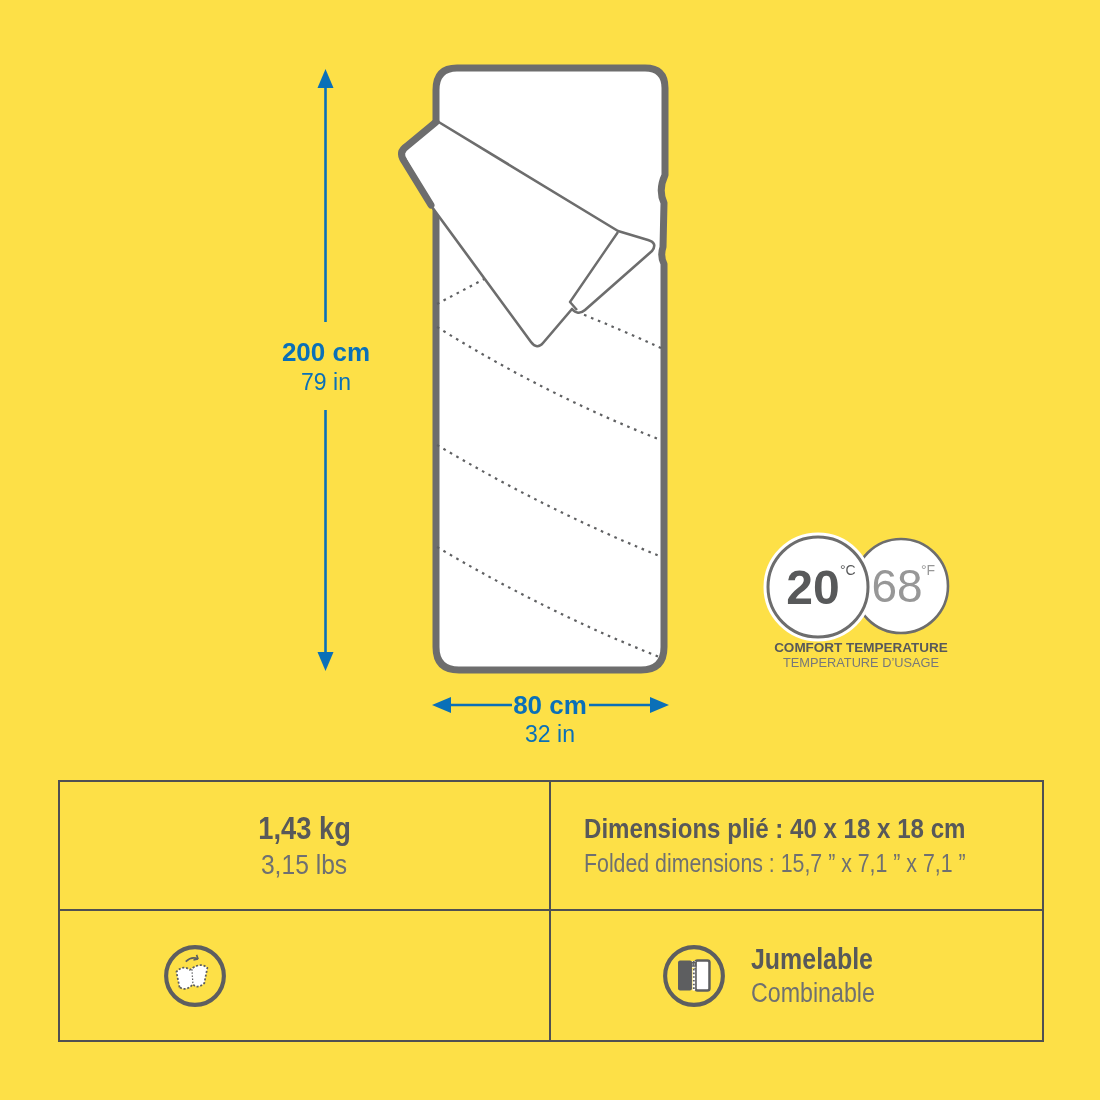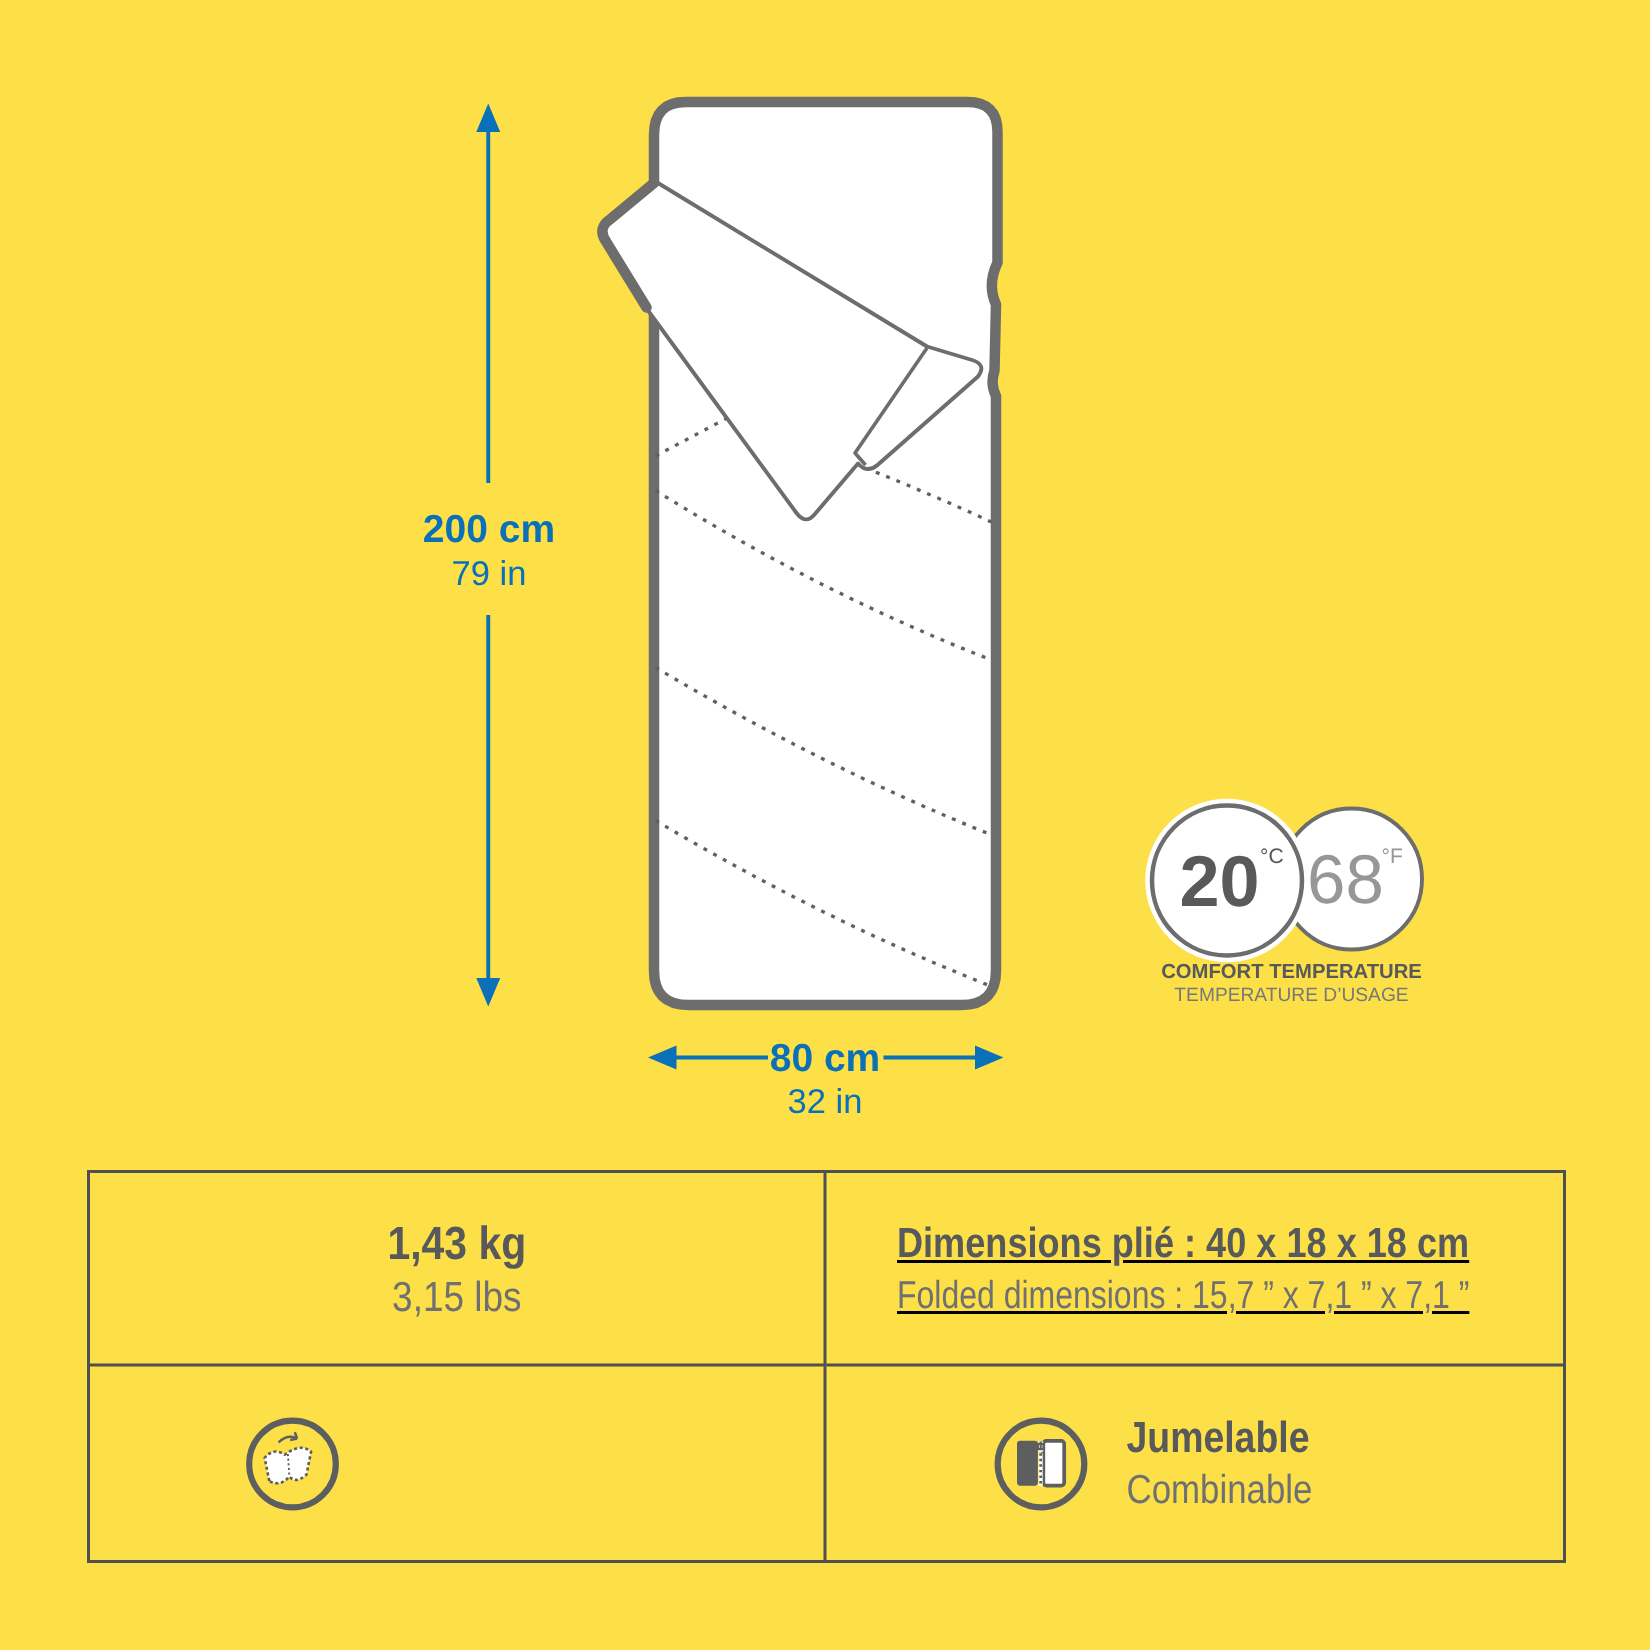--- a/index.html
+++ b/index.html
@@ -19,21 +19,21 @@
   .t-secondary{color:#6f7071;font-size:28px;line-height:34px;white-space:nowrap;}
   .cond{transform:scaleX(.86);transform-origin:left center;}
   .condc{transform:scaleX(.88);transform-origin:center center;}
   .dims .t-primary{font-size:28px;line-height:36px;}
   .dims .t-secondary{font-size:26px;line-height:33px;transform:scaleX(.82);transform-origin:left center;}
   .feature .t-primary{font-size:29px;line-height:36px;}
   .feature .t-secondary{font-size:27px;line-height:33px;}
   .icon-wrap{flex:0 0 auto;margin-right:24px;display:flex;align-items:center;}
   .c3-pad{padding-left:102px;}
   .c4-pad{padding-left:110px;border-radius:16px;}
-  .c2-pad{padding-left:47px;text-decoration:underline;}
+  .c2-pad{padding-left:33px;}
 </style>
 </head>
 <body>
 
 <div class="stage">
 
   <svg class="diagram-svg" width="1100" height="760" viewBox="0 0 1100 760">
 
     <path d="M 457,68 L 645,68 Q 665,68 665,88 L 665,175 Q 658,190 664,203 L 663,247 Q 660,256 664,264
              L 664,647 Q 664,670 641,670 L 459,670 Q 436,670 436,647 L 436,90 Q 436,68 457,68 Z" fill="#ffffff" stroke="#6d6d6d" stroke-width="7" stroke-linejoin="round"></path>
@@ -80,21 +80,21 @@
       <text x="813" y="604" text-anchor="middle" font-size="48" font-weight="bold" fill="#58595a">20</text>
       <text x="840" y="575" font-size="14" fill="#58595a">°C</text>
       <text x="861" y="652" text-anchor="middle" font-size="13.5" font-weight="bold" fill="#58595a">COMFORT TEMPERATURE</text>
       <text x="861" y="667" text-anchor="middle" font-size="12.8" fill="#77787a">TEMPERATURE D’USAGE</text>
     </g>
   </svg>
 
   <div class="spec-table">
 
     <div class="cell r1 c1 cell-centered">
-      <div class="txtcol" style="text-align:center;">
+      <div class="txtcol" style="text-align:center;align-items:center;">
         <div class="t-primary condc">1,43 kg</div>
         <div class="t-secondary condc">3,15 lbs</div>
       </div>
     </div>
 
     <div class="cell r1 c2-pad dims">
       <div class="txtcol">
         <div class="t-primary cond">Dimensions plié : 40 x 18 x 18 cm</div>
         <div class="t-secondary">Folded dimensions : 15,7 ” x 7,1 ” x 7,1 ”</div>
       </div>

